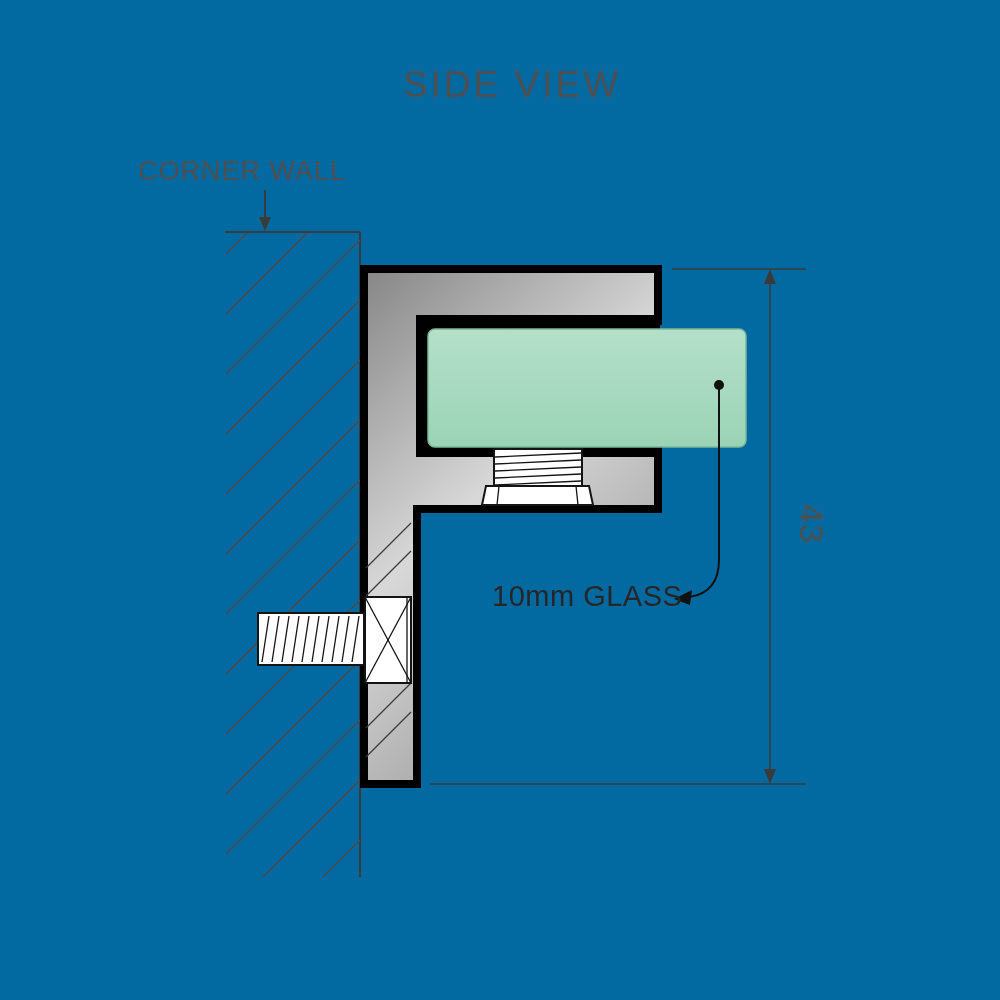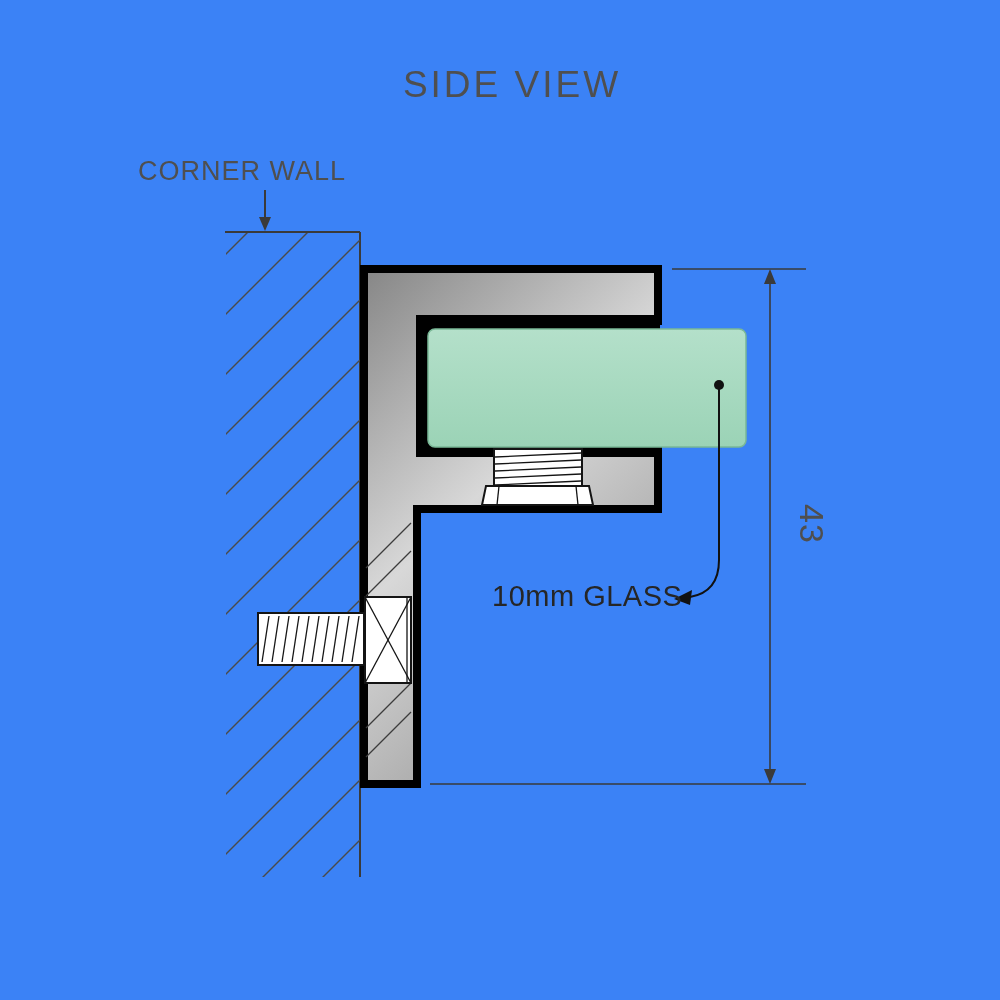--- a/index.html
+++ b/index.html
@@ -1,19 +1,19 @@
 <!DOCTYPE html>
 <html style="--text-gray: #4f4f4f; --label-dark: #262626; --line: #3a3a3a; --metal-dark: #858585; --metal-mid: #d8d8d8; --metal-dark2: #9a9a9a; --glass-light: #b4e0ca; --glass-green: #9bd3b6; --glass-edge: #7ab897;"><head>
 <meta charset="utf-8">
 <style>
   html,body { margin:0; padding:0; background:#ffffff; }
   .sheet {
     position:relative;
     width:1000px; height:1000px;
-    background:#3b82f6;
+    background:#0369a1;
     font-family:"Liberation Sans", sans-serif;
     overflow:hidden;
   }
   svg text { font-family:"Liberation Sans", sans-serif; }
 
   .title-text      { font-size:37px; fill:var(--text-gray); letter-spacing:3px; }
   .wall-label-text { font-size:27px; fill:var(--text-gray); letter-spacing:1px; }
   .glass-label-text{ font-size:29px; fill:var(--label-dark); letter-spacing:0.5px; }
   .dim-text        { font-size:34px; fill:var(--text-gray); letter-spacing:1px; }
 

